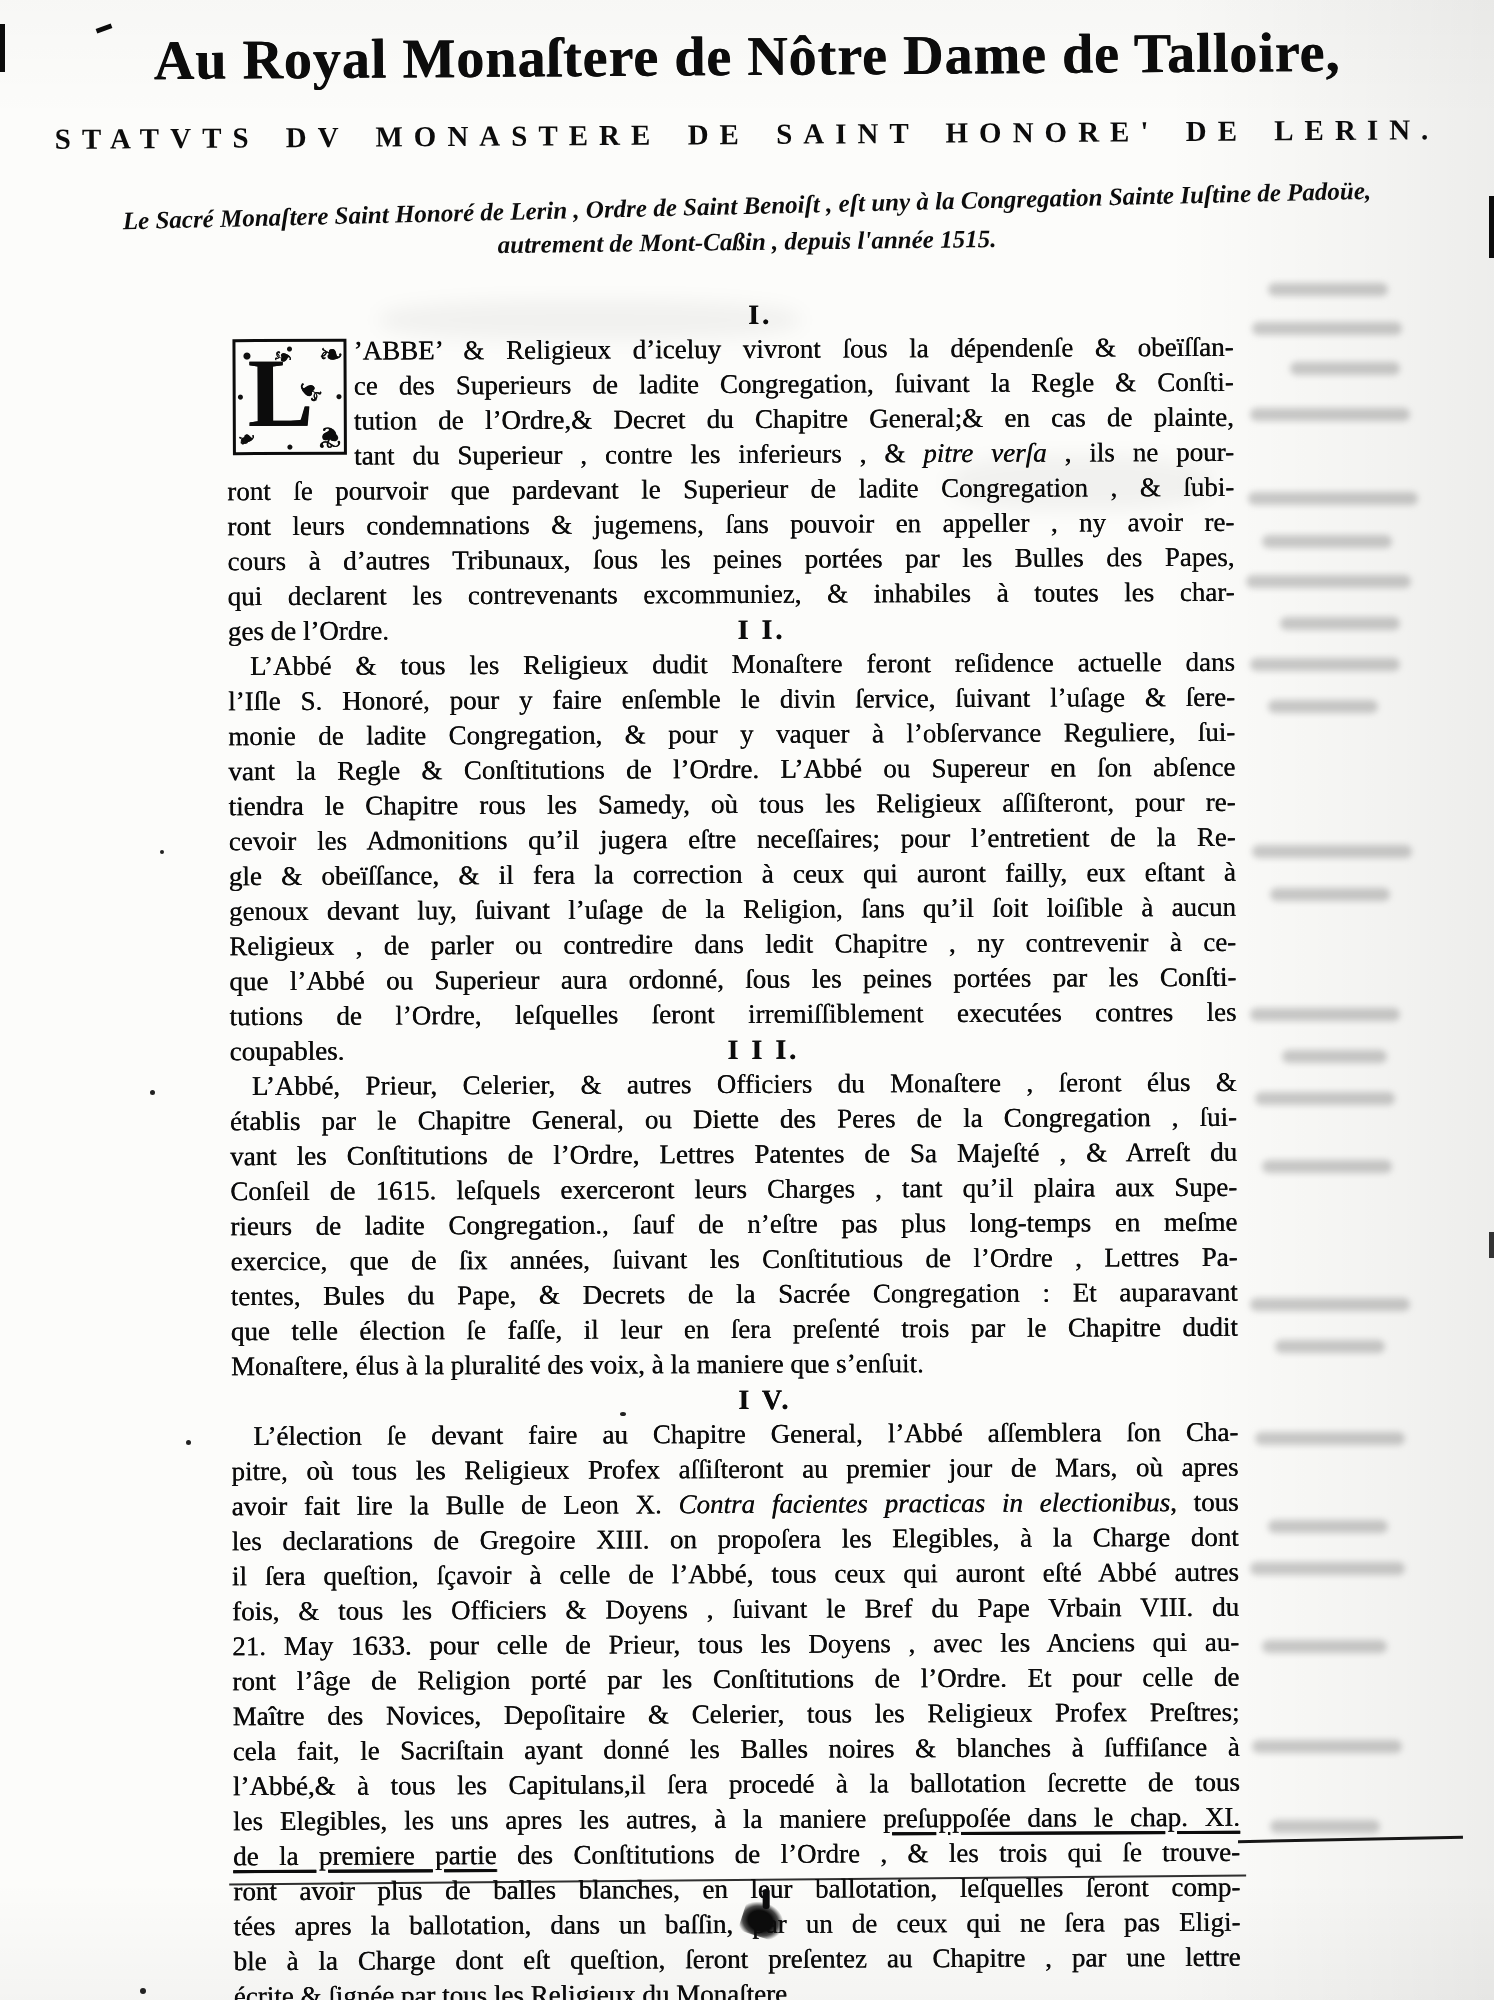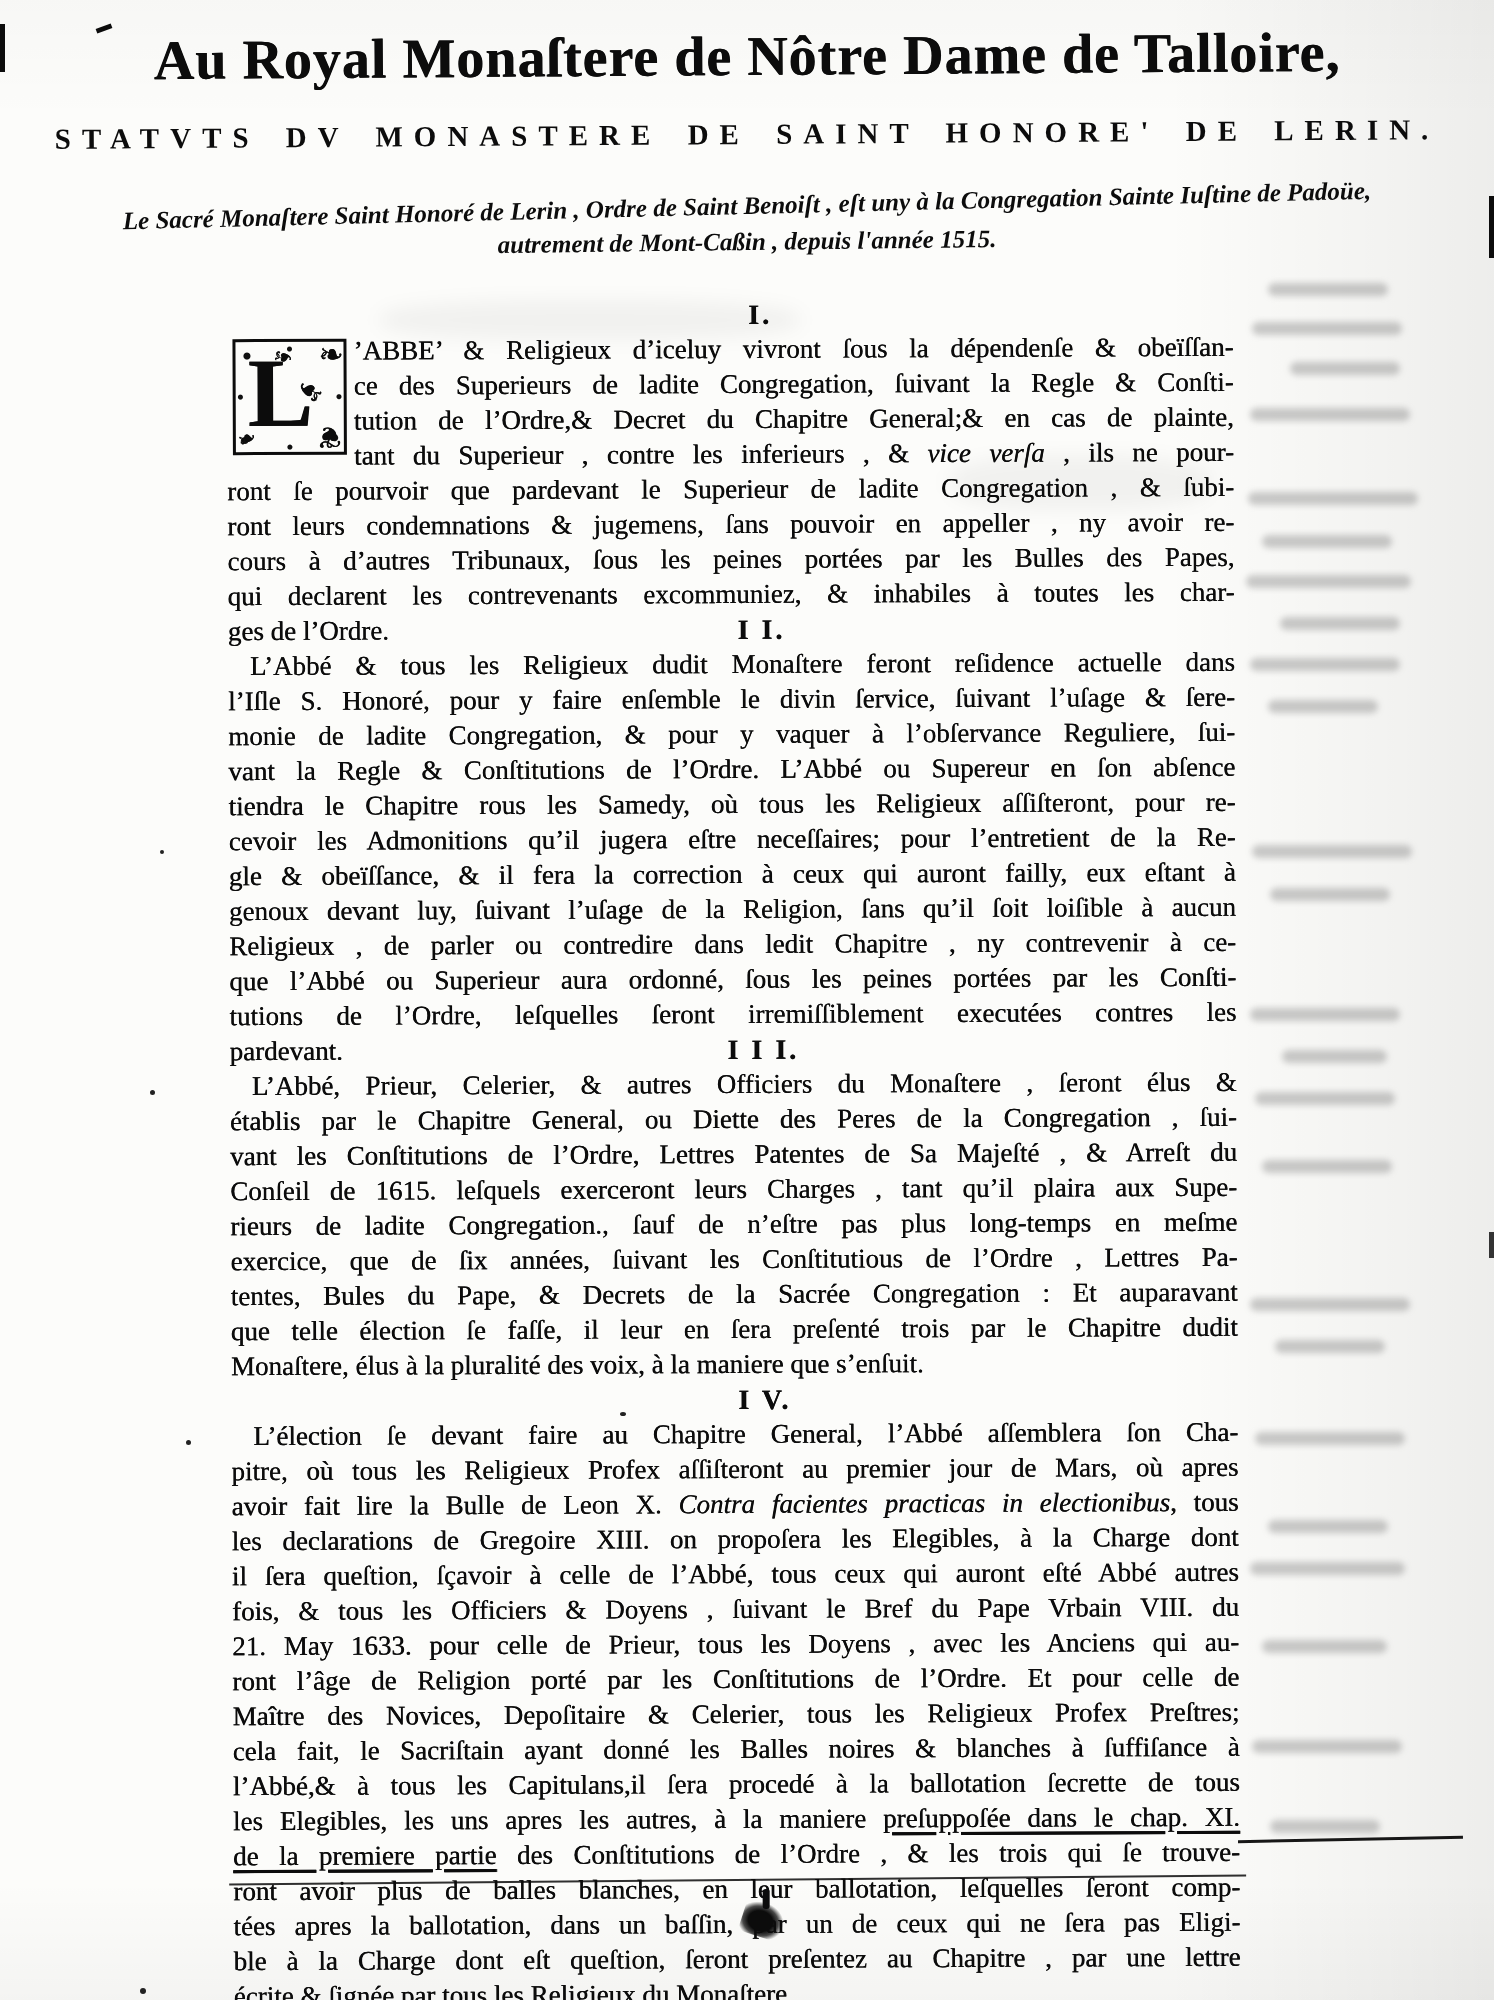--- a/index.html
+++ b/index.html
@@ -127,40 +127,40 @@
           <span class="dc-orn dc-o1">❧</span>
           <span class="dc-orn dc-o2">❦</span>
           <span class="dc-orn dc-o3">☙</span>
           <span class="dc-orn dc-o4">❧</span>
           <span class="dc-orn dc-o5">☙</span>
           <span class="dc-letter">L</span>
         </div>
         <div class="line"><span>’ABBE’ &amp; Religieux d’iceluy vivront ſous la dépendenſe &amp; obeïſſan-</span></div>
         <div class="line"><span>ce des Superieurs de ladite Congregation, ſuivant la Regle &amp; Conſti-</span></div>
         <div class="line"><span>tution de l’Ordre,&amp; Decret du Chapitre General;&amp; en cas de plainte,</span></div>
-        <div class="line"><span>tant du Superieur , contre les inferieurs , &amp; </span><span class="it">vice verſa</span><span> , ils ne pour-</span></div>
+        <div class="line"><span>tant du Superieur , contre les inferieurs , &amp; </span><span class="it">pitre verſa</span><span> , ils ne pour-</span></div>
         <div class="line"><span>ront ſe pourvoir que pardevant le Superieur de ladite Congregation , &amp; ſubi-</span></div>
         <div class="line"><span>ront leurs condemnations &amp; jugemens, ſans pouvoir en appeller , ny avoir re-</span></div>
         <div class="line"><span>cours à d’autres Tribunaux, ſous les peines portées par les Bulles des Papes,</span></div>
         <div class="line"><span>qui declarent les contrevenants excommuniez, &amp; inhabiles à toutes les char-</span></div>
         <div class="line last"><span>ges de l’Ordre.</span><span class="sec-label">I I.</span></div>
       </div>
       <div class="para">
         <div class="line first"><span>L’Abbé &amp; tous les Religieux dudit Monaſtere feront reſidence actuelle dans</span></div>
         <div class="line"><span>l’Iſle S. Honoré, pour y faire enſemble le divin ſervice, ſuivant l’uſage &amp; ſere-</span></div>
         <div class="line"><span>monie de ladite Congregation, &amp; pour y vaquer à l’obſervance Reguliere, ſui-</span></div>
         <div class="line"><span>vant la Regle &amp; Conſtitutions de l’Ordre.  L’Abbé ou Supereur en ſon abſence</span></div>
         <div class="line"><span>tiendra le Chapitre rous les Samedy, où tous les Religieux aſſiſteront, pour re-</span></div>
         <div class="line"><span>cevoir les Admonitions qu’il jugera eſtre neceſſaires; pour l’entretient de la Re-</span></div>
         <div class="line"><span>gle &amp; obeïſſance, &amp; il fera la correction à ceux qui auront failly, eux eſtant à</span></div>
         <div class="line"><span>genoux devant luy, ſuivant l’uſage de la Religion, ſans qu’il ſoit loiſible à aucun</span></div>
         <div class="line"><span>Religieux ,  de parler ou contredire dans ledit Chapitre , ny contrevenir à ce-</span></div>
         <div class="line"><span>que l’Abbé ou Superieur aura ordonné, ſous les peines portées par les Conſti-</span></div>
         <div class="line"><span>tutions de l’Ordre, leſquelles ſeront irremiſſiblement executées contres les</span></div>
-        <div class="line last"><span>pardevant.</span><span class="sec-label">I I I.</span></div>
+        <div class="line last"><span>coupables.</span><span class="sec-label">I I I.</span></div>
       </div>
       <div class="para">
         <div class="line first"><span>L’Abbé, Prieur, Celerier, &amp; autres  Officiers du Monaſtere , ſeront élus &amp;</span></div>
         <div class="line"><span>établis par le Chapitre General, ou Diette des Peres de la Congregation , ſui-</span></div>
         <div class="line"><span>vant les Conſtitutions de l’Ordre, Lettres Patentes de Sa Majeſté , &amp; Arreſt du</span></div>
         <div class="line"><span>Conſeil de 1615. leſquels exerceront leurs Charges , tant qu’il plaira aux Supe-</span></div>
         <div class="line"><span>rieurs de ladite Congregation., ſauf de n’eſtre pas plus long-temps en meſme</span></div>
         <div class="line"><span>exercice, que de ſix années, ſuivant les Conſtitutious de l’Ordre , Lettres Pa-</span></div>
         <div class="line"><span>tentes, Bules du Pape, &amp; Decrets de la Sacrée Congregation : Et auparavant</span></div>
         <div class="line"><span>que telle élection ſe faſſe, il leur en ſera preſenté trois par le Chapitre dudit</span></div>

